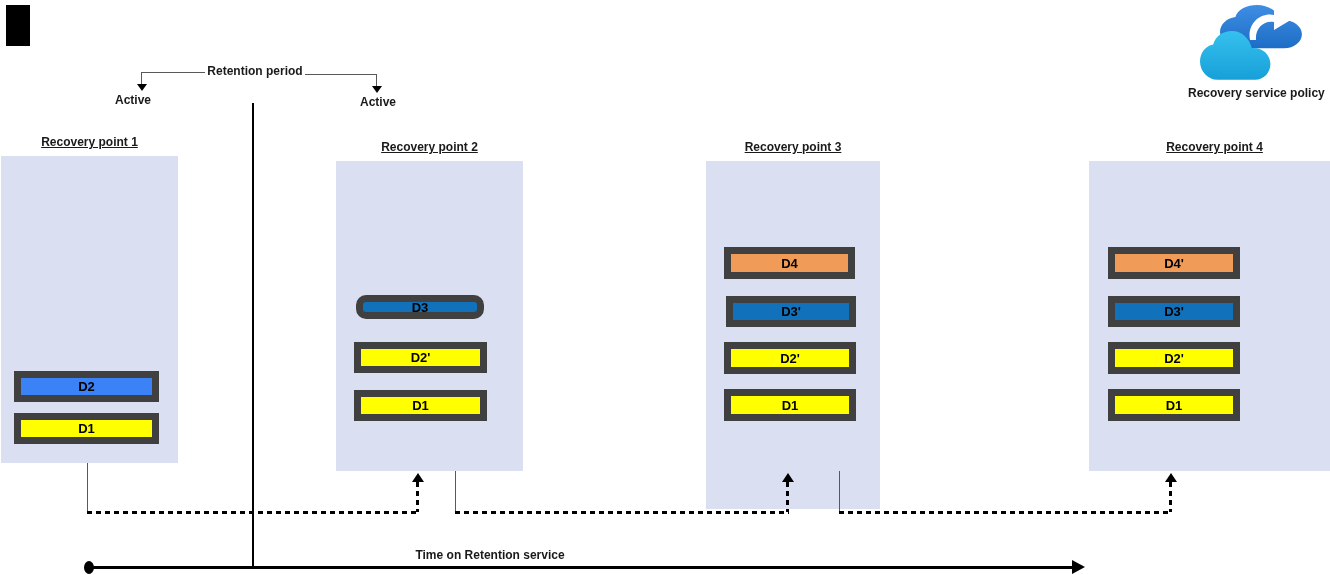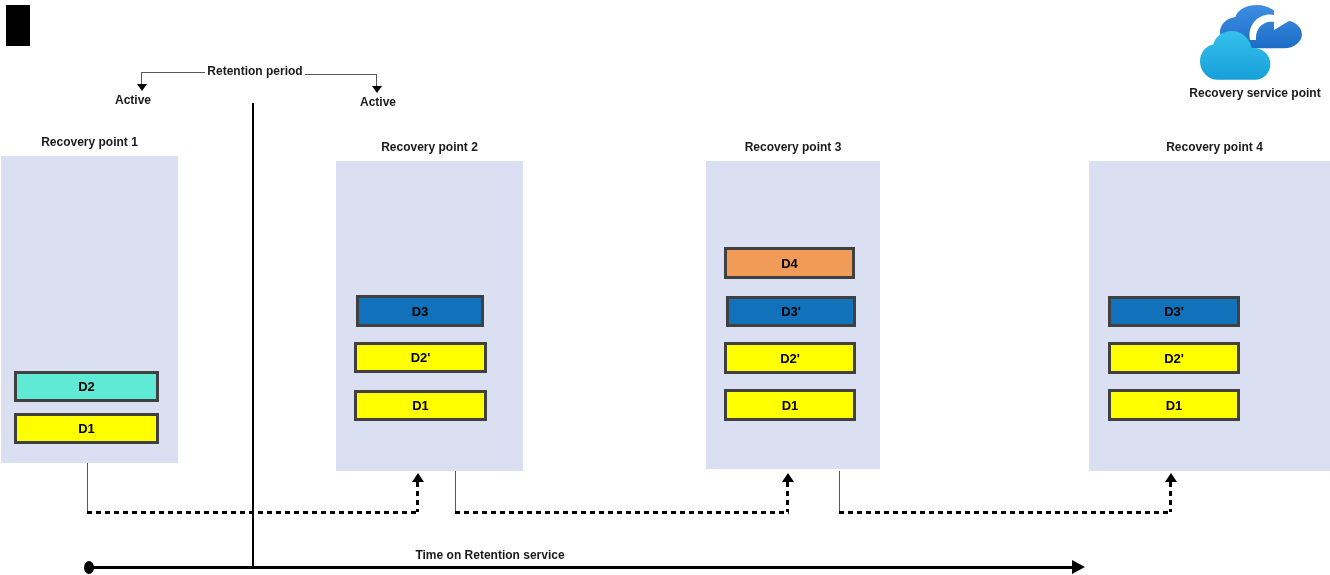--- a/index.html
+++ b/index.html
@@ -5,22 +5,22 @@
   html,body{margin:0;padding:0;background:#fff;}
   #stage{position:relative;width:1330px;height:575px;background:#ffffff;overflow:hidden;
          font-family:"Liberation Sans","DejaVu Sans",sans-serif;color:#1a1a1a;}
   .abs{position:absolute;}
   .lbl{font-size:12px;font-weight:600;color:#1a1a1a;white-space:nowrap;}
   .center{text-align:center;}
   .hline{height:1px;background:#595959;}
   .vline{width:1px;background:#595959;}
   .thick-vline{width:2px;background:#000;}
   .rp-box{position:absolute;background:#dae0f2;}
-  .rp-title{position:absolute;top:-21px;left:0;right:0;text-align:center;font-size:12px;font-weight:600;}
-  .block{position:absolute;border:3px solid #404040;display:flex;align-items:center;justify-content:center;
+  .rp-title{position:absolute;top:-21px;left:0;right:0;text-align:center;font-size:12px;font-weight:600;text-decoration:underline;}
+  .block{position:absolute;border:7px solid #404040;display:flex;align-items:center;justify-content:center;
          font-size:13px;font-weight:700;color:#000;box-sizing:border-box;}
   .dash-h{position:absolute;height:3px;background:repeating-linear-gradient(90deg,#000 0 5px,transparent 5px 9px);}
   .dash-v{position:absolute;width:3px;background:repeating-linear-gradient(180deg,#000 0 5px,transparent 5px 9px);}
   .arrow-up{position:absolute;width:0;height:0;border-left:6px solid transparent;border-right:6px solid transparent;border-bottom:9px solid #000;}
   .arrow-down{position:absolute;width:0;height:0;border-left:5px solid transparent;border-right:5px solid transparent;border-top:7px solid #000;}
   .arrow-right{position:absolute;width:0;height:0;border-top:7px solid transparent;border-bottom:7px solid transparent;border-left:13px solid #000;}
   .dot{position:absolute;width:10px;height:13px;border-radius:50%;background:#000;}
 </style>
 </head>
 <body>
@@ -52,63 +52,66 @@
         <linearGradient id="fg1" x1="0" y1="0" x2="0" y2="1">
           <stop offset="0" stop-color="#36c0ee"></stop>
             <stop offset="1" stop-color="#17a0d8"></stop>
         </linearGradient>
       </defs>
       <path transform="translate(22,3) scale(1.28,1.08)" fill="url(#bg1)" d="M16 40 C7 40 0 33 0 25 C0 18 5 12 12 11 C14 4 21 0 29 0 C38 0 45 6 47 14 C56 13 64 19 64 27 C64 34 58 40 50 40 Z"></path>
       <path d="M52 38 C49 22 62 10 76 13 L76 4 L96 16 L76 28 L76 20 C66 18 57 26 58 38 Z" fill="#ffffff"></path>
       <path transform="translate(2,29) scale(1.1,1.22)" fill="url(#fg1)" d="M16 40 C7 40 0 33 0 25 C0 18 5 12 12 11 C14 4 21 0 29 0 C38 0 45 6 47 14 C56 13 64 19 64 27 C64 34 58 40 50 40 Z"></path>
     </svg>
   </div>
-  <div class="abs lbl center" style="left:1188px;top:86px;width:134px;">Recovery service point</div>
+  <div class="abs lbl center" style="left:1188px;top:86px;width:134px;">Recovery service policy</div>
 
   <div class="rp-box" style="left: 1px; top: 156px; width: 177px; height: 307px; background: rgb(218, 224, 242);">
     <div class="rp-title">Recovery point 1</div>
-    <div class="block" style="left: 13px; top: 215px; width: 145px; height: 31px; background: #5eead4;">
+    <div class="block" style="left: 13px; top: 215px; width: 145px; height: 31px; background: #3b82f6;">
         <span>D2</span>
       </div>
     <div class="block" style="left: 13px; top: 257px; width: 145px; height: 31px; background: rgb(255, 255, 0);">
         <span>D1</span>
       </div>
   </div>
 
   <div class="rp-box" style="left: 336px; top: 161px; width: 174px; height: 310px; background: rgb(218, 224, 242); padding-left: 13px;">
     <div class="rp-title">Recovery point 2</div>
-    <div class="block" style="left: 20px; top: 134px; width: 128px; height: 32px; background: rgb(17, 113, 186);">
+    <div class="block" style="left: 20px; top: 134px; width: 128px; height: 24px; background: rgb(17, 113, 186); border-radius: 10px;">
         <span>D3</span>
       </div>
     <div class="block" style="left: 18px; top: 181px; width: 133px; height: 31px; background: rgb(255, 255, 0);">
         <span>D2'</span>
       </div>
     <div class="block" style="left: 18px; top: 229px; width: 133px; height: 31px; background: rgb(255, 255, 0);">
         <span>D1</span>
       </div>
   </div>
 
-  <div class="rp-box" style="left: 706px; top: 161px; width: 174px; height: 308px; background: rgb(218, 224, 242);">
+  <div class="rp-box" style="left: 706px; top: 161px; width: 174px; height: 348px; background: rgb(218, 224, 242);">
     <div class="rp-title">Recovery point 3</div>
     <div class="block" style="left: 18px; top: 86px; width: 131px; height: 32px; background: rgb(240, 155, 87);">
         <span>D4</span>
       </div>
     <div class="block" style="left: 20px; top: 135px; width: 130px; height: 31px; background: rgb(17, 113, 186);">
         <span>D3'</span>
       </div>
     <div class="block" style="left: 18px; top: 181px; width: 132px; height: 32px; background: rgb(255, 255, 0);">
         <span>D2'</span>
       </div>
     <div class="block" style="left: 18px; top: 228px; width: 132px; height: 32px; background: rgb(255, 255, 0);">
         <span>D1</span>
       </div>
   </div>
 
   <div class="rp-box" style="left: 1089px; top: 161px; width: 206px; height: 310px; background: rgb(218, 224, 242); padding-left: 45px;">
     <div class="rp-title">Recovery point 4</div>
+    <div class="block" style="left: 19px; top: 86px; width: 132px; height: 32px; background: rgb(240, 155, 87);">
+        <span>D4'</span>
+      </div>
     <div class="block" style="left: 19px; top: 135px; width: 132px; height: 31px; background: rgb(17, 113, 186);">
         <span>D3'</span>
       </div>
     <div class="block" style="left: 19px; top: 181px; width: 132px; height: 32px; background: rgb(255, 255, 0);">
         <span>D2'</span>
       </div>
     <div class="block" style="left: 19px; top: 228px; width: 132px; height: 32px; background: rgb(255, 255, 0);">
         <span>D1</span>
       </div>
   </div>

